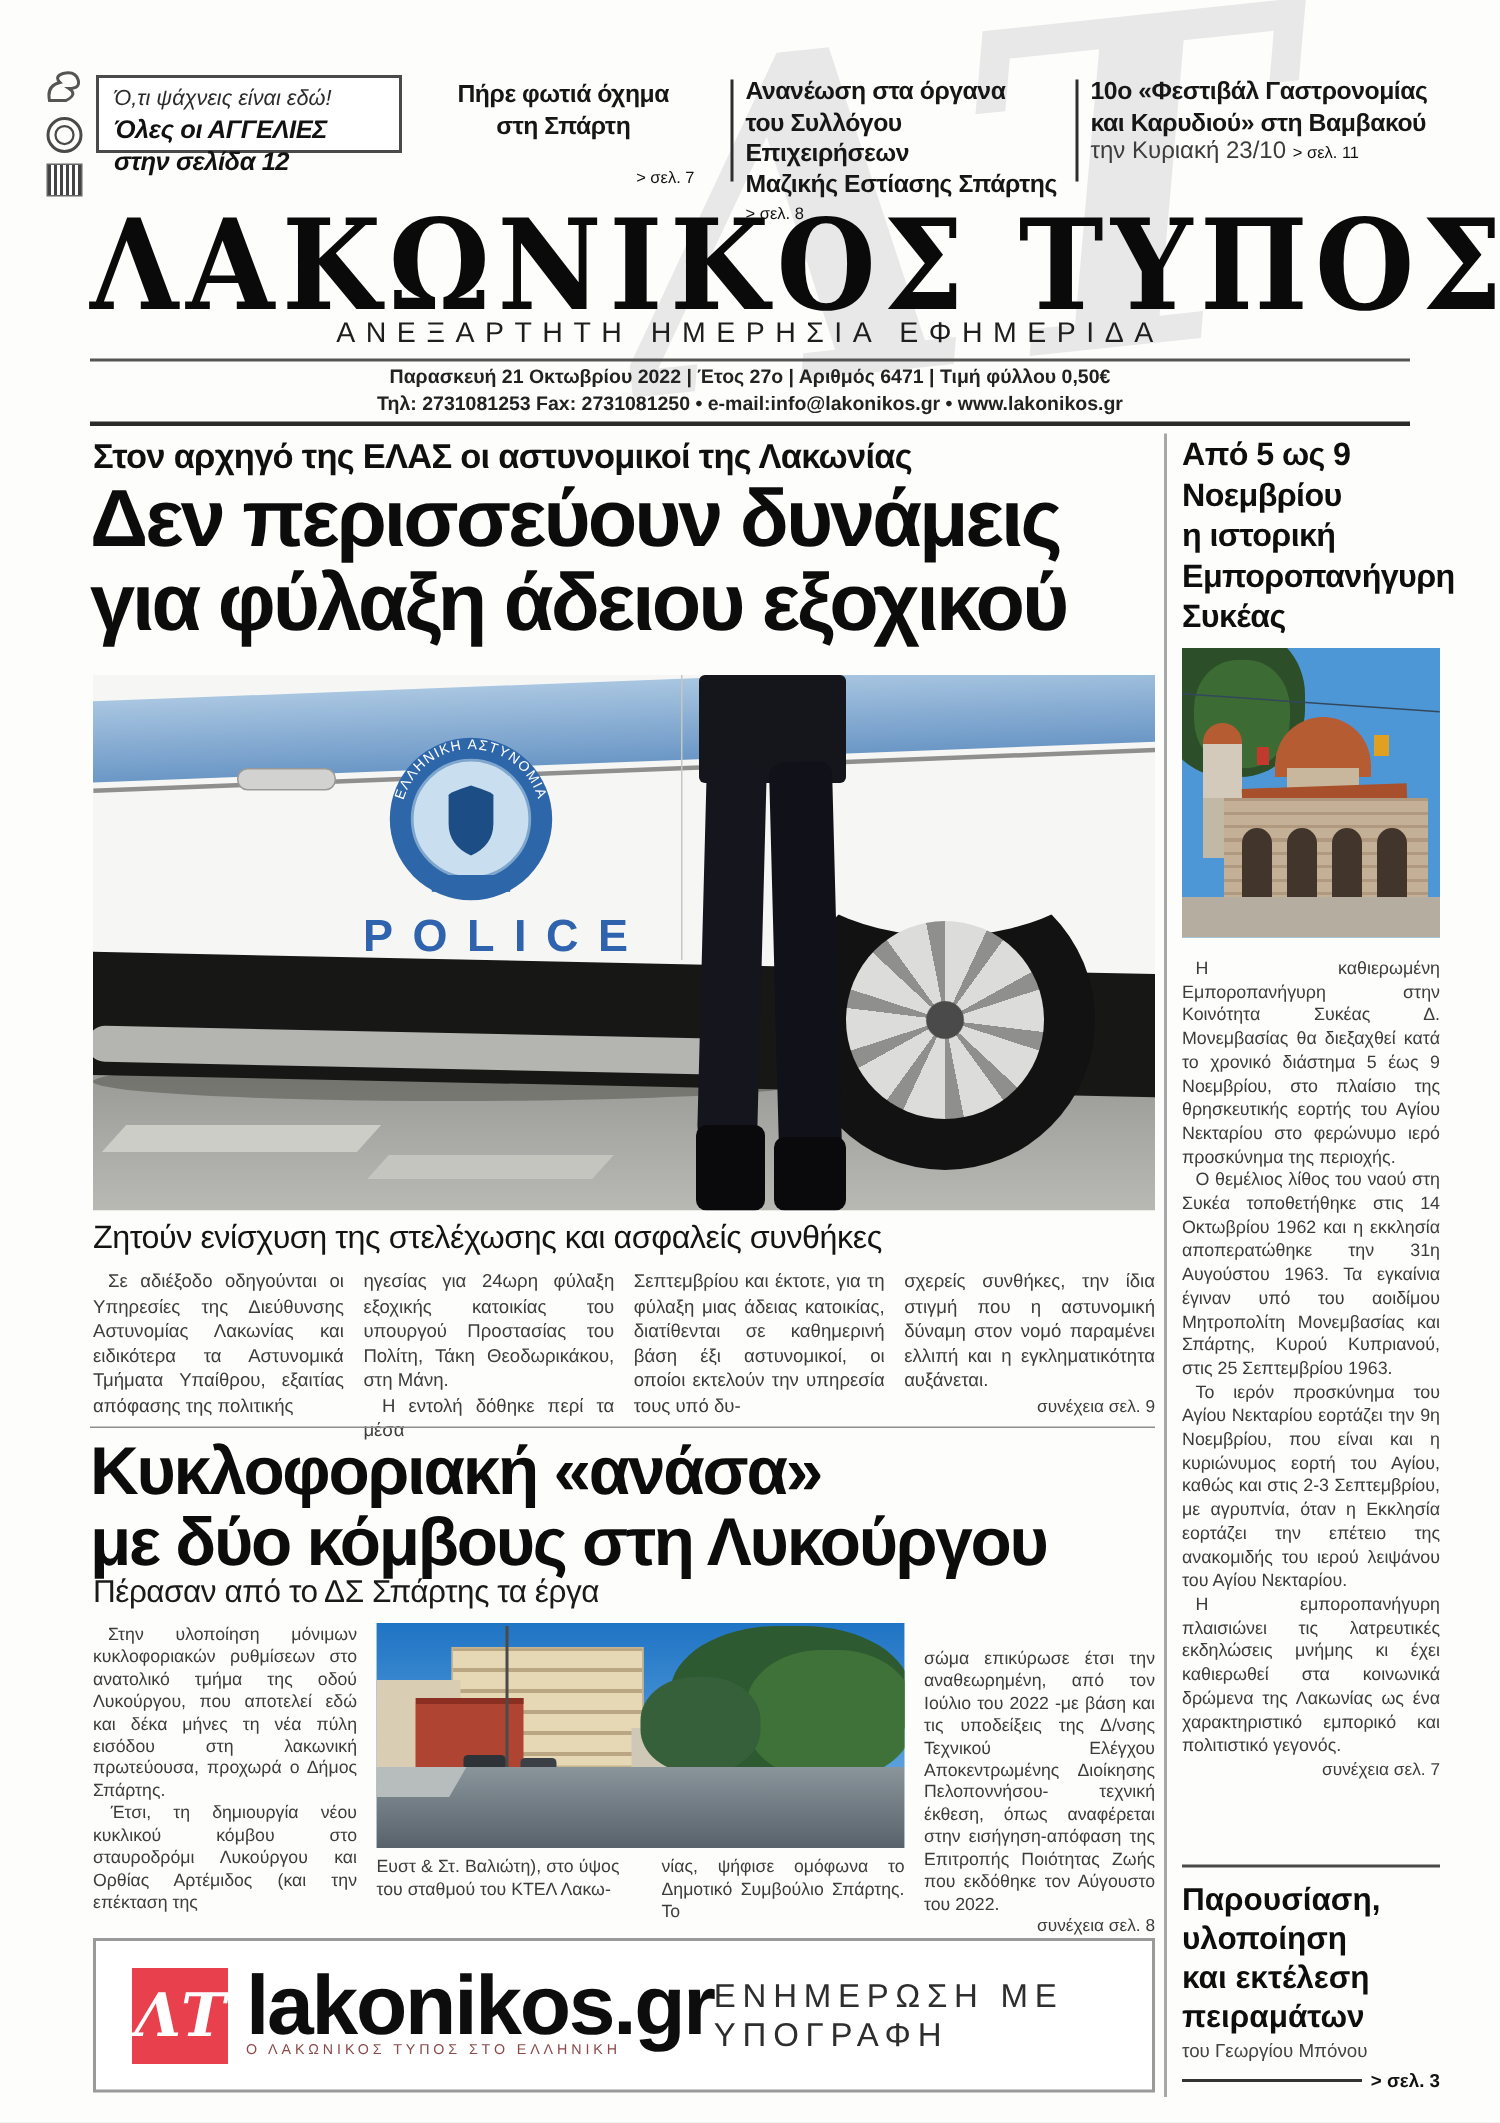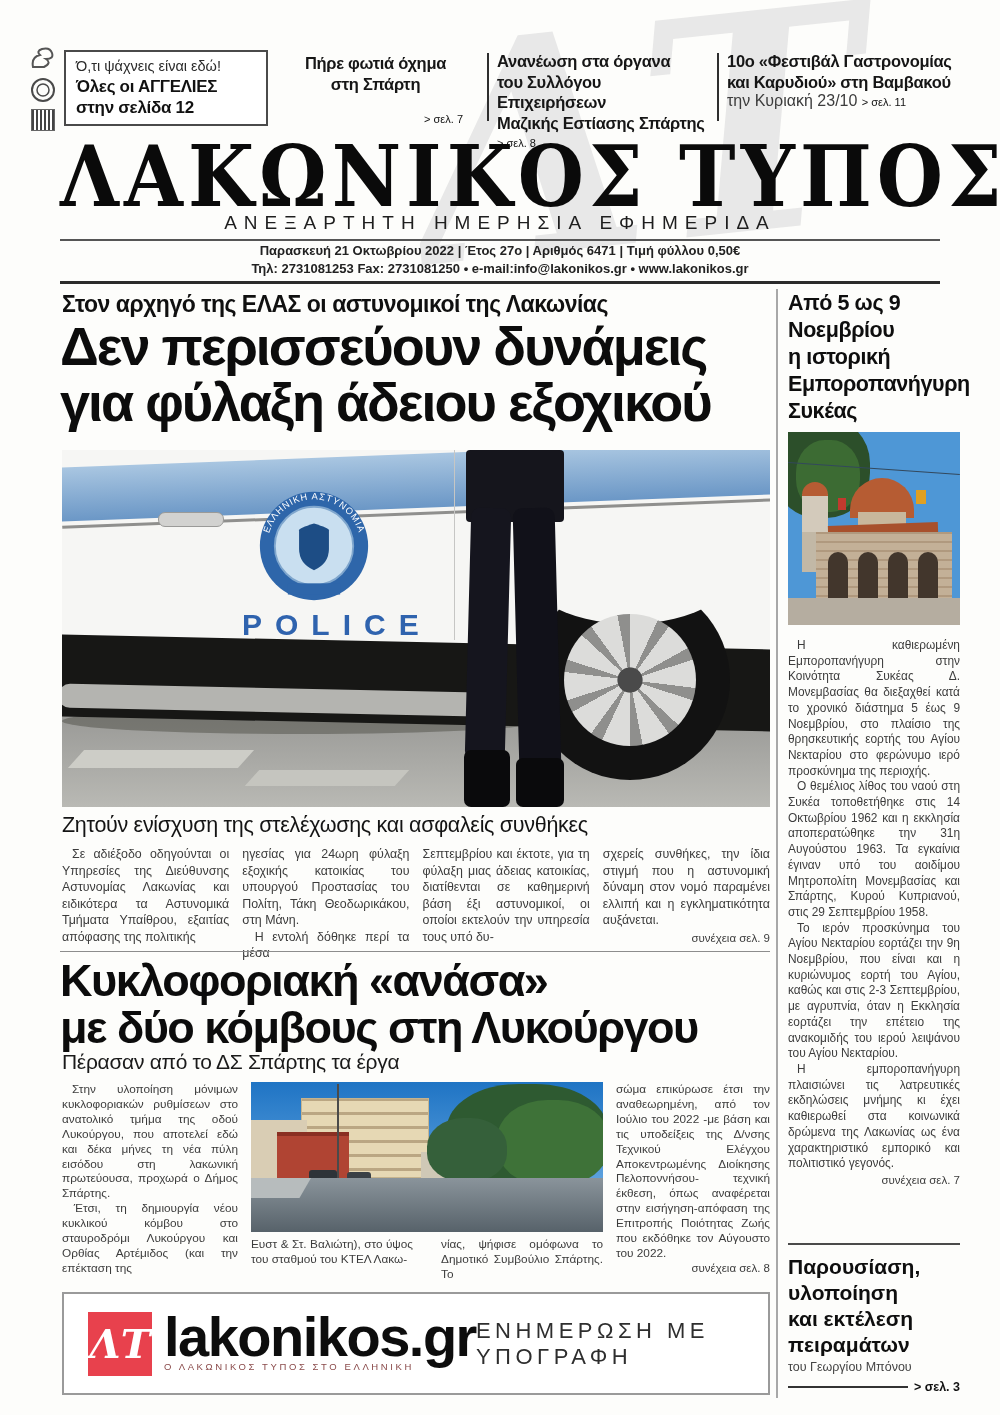--- a/index.html
+++ b/index.html
@@ -9,22 +9,22 @@
   .preline{white-space:pre-line;}
   .just{text-align:justify;}
 
   
   .watermark{left:410px;top:0px;width:588px;height:272px;overflow:hidden;z-index:0;
              font-family:"DejaVu Serif",serif;font-style:italic;font-weight:700;
              font-size:300px;line-height:260px;color:#dedede;opacity:.65;transform:rotate(-6deg);}
 
   
   .postal{left:27px;top:47px;width:32px;display:flex;flex-direction:column;gap:6px;align-items:center;z-index:2;}
-  .teaser-box{left:64px;top:50px;width:204px;height:76px;border:2px solid #4a4a4a;background:#fff;
-              padding:5px 10px;box-sizing:border-box;z-index:2;}
+  .teaser-box{left:64px;top:50px;width:204px;height:52px;border:2px solid #4a4a4a;background:#fff;
+              padding:5px 10px;box-sizing:border-box;z-index:2;font-style:italic;}
   .tb1{font-size:14.5px;color:#2b2b2b;line-height:19px;}
   .tb2{font-size:17px;font-weight:bold;line-height:21px;letter-spacing:-.3px;}
   .teaser{z-index:2;}
   .teaser-title{font-size:16.5px;font-weight:bold;line-height:20.5px;letter-spacing:-.3px;color:#161616;}
   .teaser-sub{font-size:16px;color:#3c3c3c;font-weight:normal;}
   .pgref{font-size:11px;font-weight:normal;color:#111;}
   .vsep{width:2px;background:#2e2e2e;z-index:2;}
 
   
   .masthead-title{left:60px;top:128px;width:880px;text-align:center;z-index:2;
@@ -232,21 +232,21 @@
         <div style="left:96px;top:90px;width:24px;height:9px;background:#3a4046;border-radius:3px;"></div>
         <div style="left:0;top:96px;width:352px;height:54px;background:linear-gradient(180deg,#8a949b,#57626a);"></div>
         <div style="left:0;top:96px;width:60px;height:20px;background:#b7bcbd;transform:skewX(-30deg);transform-origin:top left;"></div>
       </div>
       <div class="caps">
         <div class="scol just" style="flex:1;">Ευστ &amp; Στ. Βαλιώτη), στο ύψος του σταθμού του ΚΤΕΛ Λακω-</div>
         <div class="scol just" style="flex:1;">νίας, ψήφισε ομόφωνα το Δημοτικό Συμβούλιο Σπάρτης. Το</div>
       </div>
     </div>
 
-    <div style="flex:1;">
+    <div style="flex:1;margin-top:16px;">
       <div class="scol just preline">σώμα επικύρωσε έτσι την αναθεωρημένη, από τον Ιούλιο του 2022 -με βάση και τις υποδείξεις της Δ/νσης Τεχνικού Ελέγχου Αποκεντρωμένης Διοίκησης Πελοποννήσου- τεχνική έκθεση, όπως αναφέρεται στην εισήγηση-απόφαση της Επιτροπής Ποιότητας Ζωής που εκδόθηκε τον Αύγουστο του 2022.</div>
       <div class="cont">συνέχεια σελ. 8</div>
     </div>
   </div>
 
   <div class="abs banner">
     <div class="logo-sq">ΛΤ</div>
     <div style="margin-left:12px;">
       <div class="wordmark">lakonikos.gr</div>
       <div class="tagline">Ο ΛΑΚΩΝΙΚΟΣ ΤΥΠΟΣ ΣΤΟ ΕΛΛΗΝΙΚΗ</div>
@@ -275,21 +275,21 @@
     <div style="left:70px;top:120px;width:20px;height:46px;background:#42362c;border-radius:10px 10px 0 0;"></div>
     <div style="left:100px;top:120px;width:20px;height:46px;background:#42362c;border-radius:10px 10px 0 0;"></div>
     <div style="left:130px;top:120px;width:20px;height:46px;background:#42362c;border-radius:10px 10px 0 0;"></div>
     <div style="left:128px;top:58px;width:10px;height:14px;background:#e0a022;"></div>
     <div style="left:50px;top:66px;width:8px;height:12px;background:#c23a2e;"></div>
     <div style="left:0;top:166px;width:172px;height:27px;background:#b5ada0;"></div>
   </div>
 
   <div class="abs sb sb-body">
     <p class="just">Η καθιερωμένη Εμποροπανήγυρη στην Κοινότητα Συκέας Δ. Μονεμβασίας θα διεξαχθεί κατά το χρονικό διάστημα 5 έως 9 Νοεμβρίου, στο πλαίσιο της θρησκευτικής εορτής του Αγίου Νεκταρίου στο φερώνυμο ιερό προσκύνημα της περιοχής.</p>
-    <p class="just">Ο θεμέλιος λίθος του ναού στη Συκέα τοποθετήθηκε στις 14 Οκτωβρίου 1962 και η εκκλησία αποπερατώθηκε την 31η Αυγούστου 1963. Τα εγκαίνια έγιναν υπό του αοιδίμου Μητροπολίτη Μονεμβασίας και Σπάρτης, Κυρού Κυπριανού, στις 29 Σεπτεμβρίου 1958.</p>
+    <p class="just">Ο θεμέλιος λίθος του ναού στη Συκέα τοποθετήθηκε στις 14 Οκτωβρίου 1962 και η εκκλησία αποπερατώθηκε την 31η Αυγούστου 1963. Τα εγκαίνια έγιναν υπό του αοιδίμου Μητροπολίτη Μονεμβασίας και Σπάρτης, Κυρού Κυπριανού, στις 25 Σεπτεμβρίου 1963.</p>
     <p class="just">Το ιερόν προσκύνημα του Αγίου Νεκταρίου εορτάζει την 9η Νοεμβρίου, που είναι και η κυριώνυμος εορτή του Αγίου, καθώς και στις 2-3 Σεπτεμβρίου, με αγρυπνία, όταν η Εκκλησία εορτάζει την επέτειο της ανακομιδής του ιερού λειψάνου του Αγίου Νεκταρίου.</p>
     <p class="just">Η εμποροπανήγυρη πλαισιώνει τις λατρευτικές εκδηλώσεις μνήμης κι έχει καθιερωθεί στα κοινωνικά δρώμενα της Λακωνίας ως ένα χαρακτηριστικό εμπορικό και πολιτιστικό γεγονός.</p>
     <div class="cont">συνέχεια σελ. 7</div>
   </div>
 
   <div class="abs sb sb-div"></div>
   <div class="abs sb promo-title preline">Παρουσίαση,
 υλοποίηση
 και εκτέλεση
 πειραμάτων</div>

